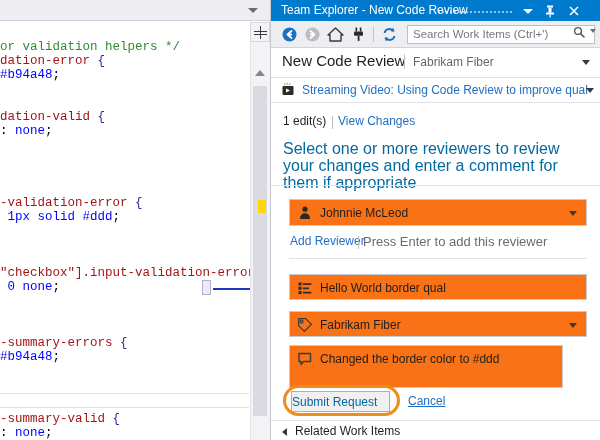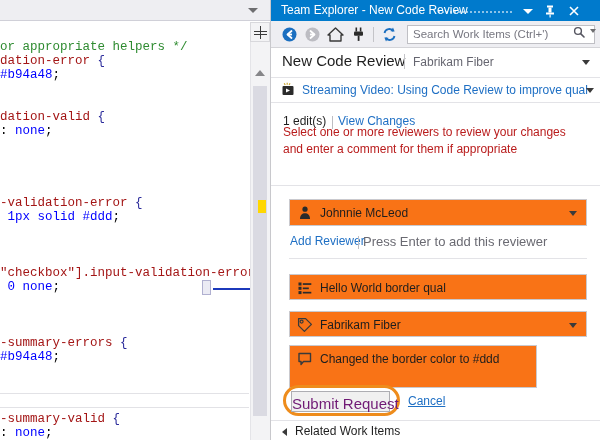--- a/index.html
+++ b/index.html
@@ -277,23 +277,23 @@
     position: absolute; left: 61px; top: 116px;
     width: 1px; height: 13px; background: #bdbdc2;
   }
   #te-view-changes {
     position: absolute; left: 67px; top: 114px;
     font-size: 12px; color: #1e6fc4;
     white-space: nowrap;
   }
 
   #te-instructions {
-    position: absolute; left: 12px; top: 124px;
+    position: absolute; left: 12px; top: 140px;
     width: 305px;
-    font-size: 12px; color: #b91c1c;
+    font-size: 16px; color: #0369a1;
     line-height: 17px;
   }
 
   #te-divider-1 {
     position: absolute; left: 0; top: 185px;
     width: 330px; height: 1px;
     background: #e3e3e7;
   }
 
   
@@ -345,21 +345,21 @@
     background: #e3e3e7;
   }
 
   #field-workitem { left: 18px; top: 274px; width: 298px; height: 26px; }
   #field-workitem .ft { top: 6px; }
 
   #field-tag { left: 18px; top: 311px; width: 298px; height: 26px; }
   #field-tag .ft { top: 6px; }
   #field-tag .fcaret { top: 11px; }
 
-  #field-comment { left: 18px; top: 345px; width: 248px; height: 43px; }
+  #field-comment { left: 18px; top: 345px; width: 274px; height: 43px; }
   #field-comment .fi { top: 5px; }
   #field-comment .ft { top: 6px; }
 
   
   #submit-highlight {
     position: absolute; left: 12px; top: 385px;
     width: 117px; height: 31px;
     border: 3px solid #ee8c1c;
     border-radius: 16px;
     box-sizing: border-box;
@@ -367,21 +367,21 @@
   #btn-submit {
     position: absolute; left: 20px; top: 391px;
     width: 99px; height: 21px;
     background: #f0f0f0;
     border: 1px solid #adadb2;
     box-sizing: border-box;
   }
   #btn-submit .lbl {
     position: absolute; left: 0; top: 3px;
     width: 79px; text-align: center;
-    font-size: 15px; color: #701a75;
+    font-size: 12px; color: #0369a1;
     white-space: nowrap;
   }
   #link-cancel {
     position: absolute; left: 137px; top: 394px;
     font-size: 12px; color: #1e6fc4;
     text-decoration: underline;
     white-space: nowrap;
   }
 
   #te-divider-3 {
@@ -412,21 +412,21 @@
 <div id="root">
 
   <div id="editor-pane">
 
     <div id="editor-dropdown-bar">
       <span class="caret"></span>
     </div>
 
     <div id="code-surface">
       <div id="code-lines">
-          <div class="code-line" style="top: 18px;"><span class="tok-comment">or appropriate helpers */</span></div>
+          <div class="code-line" style="top: 18px;"><span class="tok-comment">or validation helpers */</span></div>
           <div class="code-line" style="top: 32px;"><span class="tok-sel">dation-error </span><span class="tok-brace">{</span></div>
           <div class="code-line" style="top: 46px;"><span class="tok-val">#b94a48</span><span class="tok-plain">;</span></div>
           <div class="code-line" style="top: 88px;"><span class="tok-sel">dation-valid </span><span class="tok-brace">{</span></div>
           <div class="code-line" style="top: 102px;"><span class="tok-plain">: </span><span class="tok-val">none</span><span class="tok-plain">;</span></div>
           <div class="code-line" style="top: 174px;"><span class="tok-sel">-validation-error </span><span class="tok-brace">{</span></div>
           <div class="code-line" style="top: 188px;"><span class="tok-val"> 1px solid #ddd</span><span class="tok-plain">;</span></div>
           <div class="code-line" style="top: 244px;"><span class="tok-str">"checkbox"</span><span class="tok-sel">].input-validation-error </span></div>
           <div class="code-line" style="top: 258px;"><span class="tok-val"> 0 none</span><span class="tok-plain">;</span></div>
           <div class="code-line" style="top: 314px; text-align: center;"><span class="tok-sel">-summary-errors </span><span class="tok-brace">{</span></div>
           <div class="code-line" style="top: 328px;"><span class="tok-val">#b94a48</span><span class="tok-plain">;</span></div>

